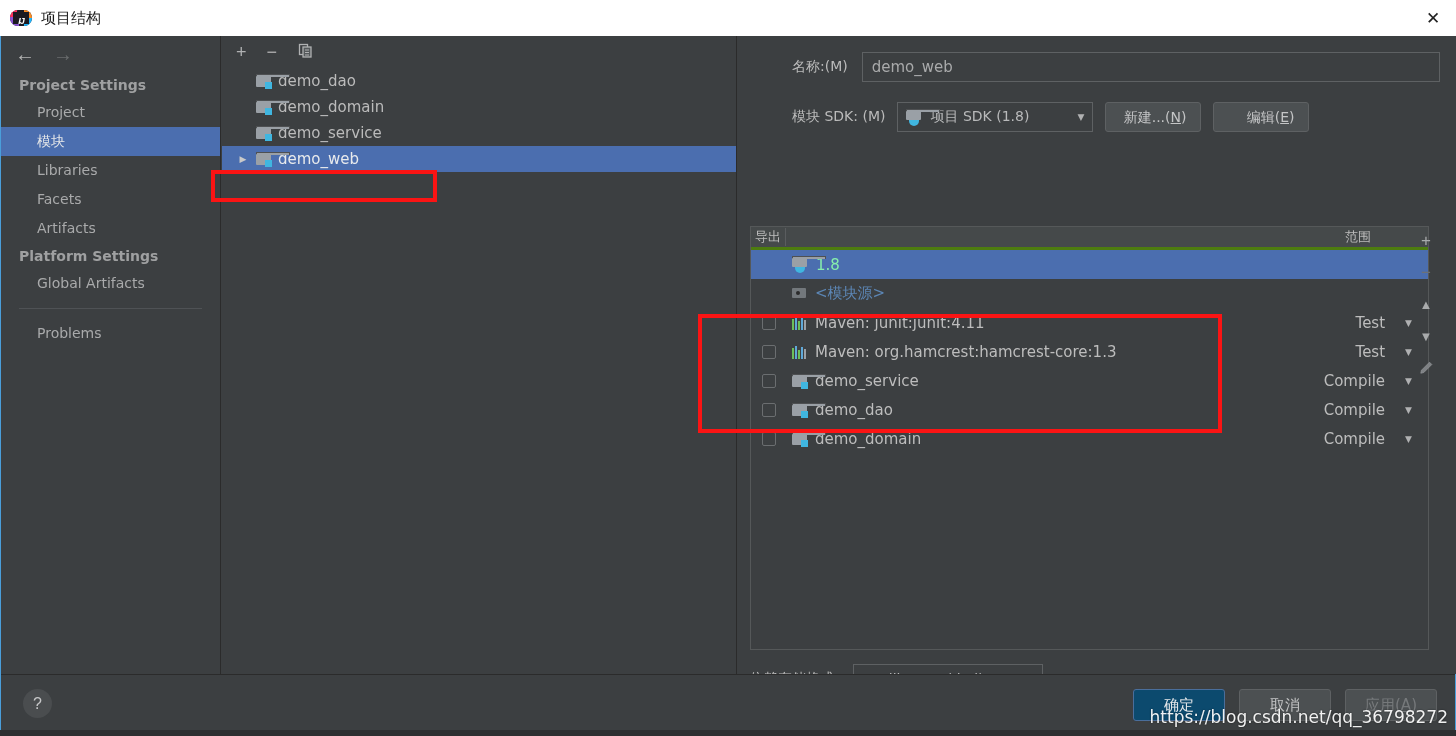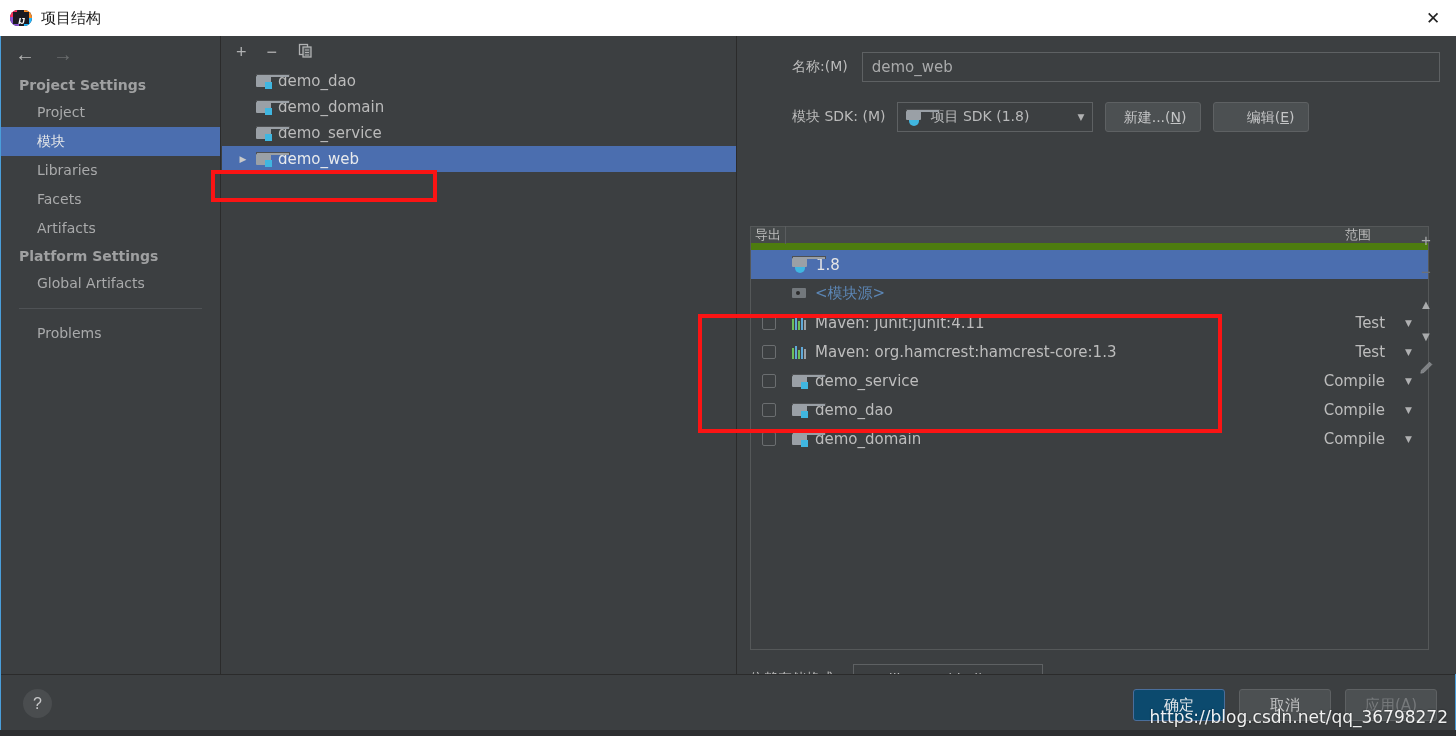--- a/index.html
+++ b/index.html
@@ -193,34 +193,34 @@
   
   .dep-area {
     position: absolute; left: 12px; top: 190px; width: 694px; height: 424px;
   }
   .dep-table {
     position: absolute; left: 0; top: 0; width: 679px; height: 424px;
     border: 1px solid #555859; background: #3c3f41;
   }
   .dep-head {
     height: 23px; display: flex; align-items: center;
-    background: #45494a; border-bottom: 7px solid #4d7c0f;
+    background: #45494a; border-bottom: 3px solid #4d7c0f;
     font-size: 13px; color: #bdbdbd;
     font-family: "DejaVu Sans", "Liberation Sans", sans-serif;
   }
   .dep-head .h-export { width: 35px; padding-left: 4px; border-right: 1px solid #5a5d5f; }
   .dep-head .h-spacer { flex: 1; border-right: 1px solid #5a5d5f; }
   .dep-head .h-scope { width: 140px; text-align: center; }
 
   .dep-row {
     height: 29px; display: flex; align-items: center;
     font-size: 15px; color: #bdbdbd;
     font-family: "DejaVu Sans", "Liberation Sans", sans-serif;
   }
-  .dep-row.selected { background: #4b6eaf; color: #e5e5e5; justify-content: flex-end; }
+  .dep-row.selected { background: #4b6eaf; color: #86efac; justify-content: flex-end; }
   .dep-cb-cell { width: 35px; display: flex; justify-content: center; align-items: center; }
   .cb {
     width: 14px; height: 14px; border: 1px solid #6b6e70; border-radius: 2px; background: #3c3f41;
   }
   .cb.hidden { visibility: hidden; }
   .dep-name-cell { flex: 1; display: flex; align-items: center; gap: 7px; padding-left: 6px; }
   .dep-scope-cell {
     width: 140px; display: flex; align-items: center; justify-content: flex-end;
     gap: 20px; padding-right: 16px; font-size: 15px;
   }

